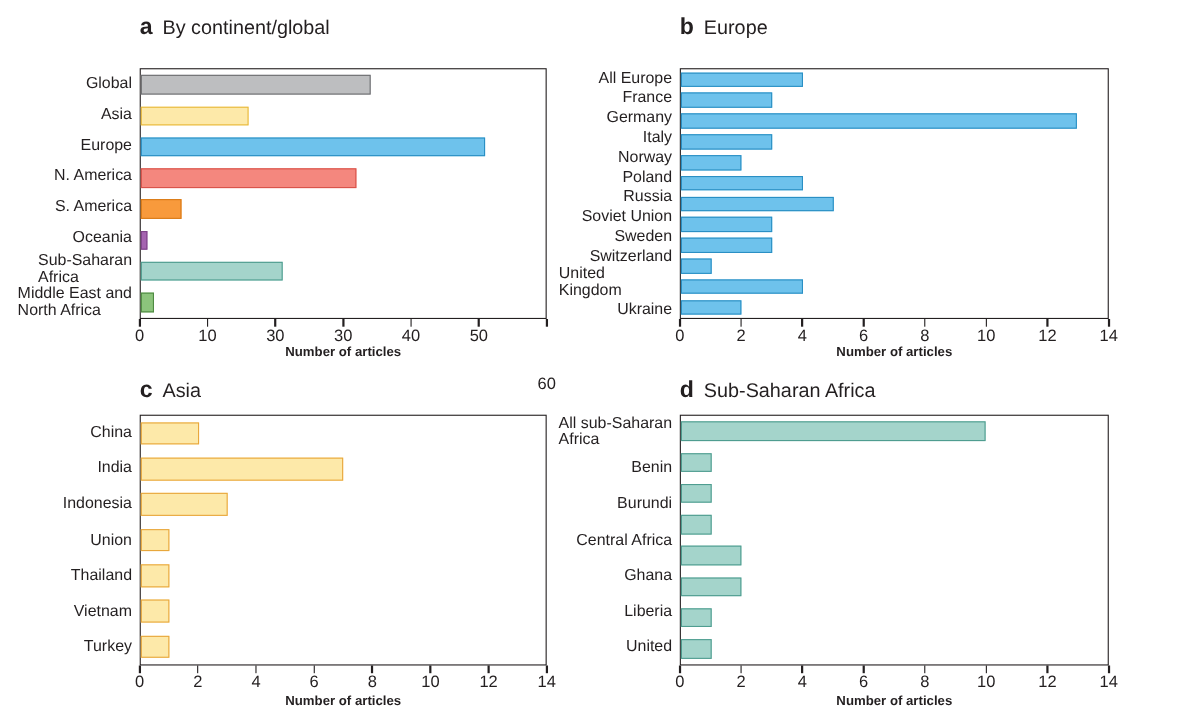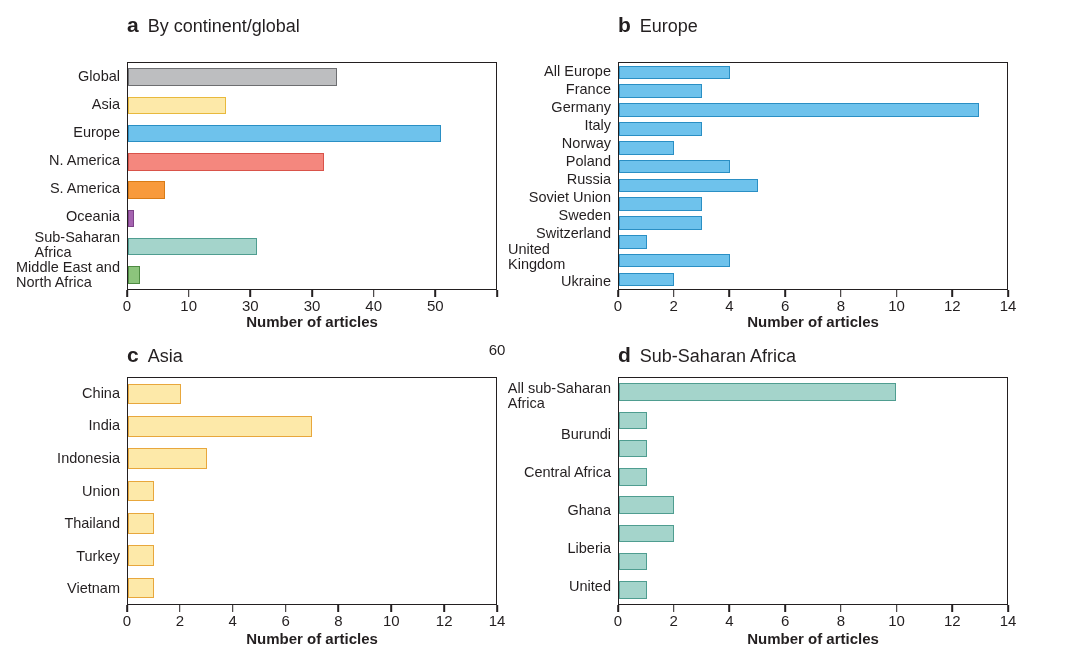--- a/index.html
+++ b/index.html
@@ -121,21 +121,21 @@
     font-size: 15px;
     line-height: 16px;
     color: #231f20;
     transform: translateX(-50%);
   }
   .axis-title {
     position: absolute;
     left: 0;
     right: 0;
     text-align: center;
-    font-size: 15px;
+    font-size: 12px;
     font-weight: bold;
     color: #231f20;
   }
 </style>
 </head>
 <body>
 
 <div class="figure">
 
   <div class="panel" style="left:0px; top:14px; width:520px; height:320px;">
@@ -295,22 +295,22 @@
       <span class="panel-letter">c</span>
       <span class="panel-title">Asia</span>
     </div>
 
     <div class="cat-labels" style="left:0px; top:33px; width:127px; height:558; height:558px; height:228px;">
       <div class="cat-label">China</div>
       <div class="cat-label">India</div>
       <div class="cat-label">Indonesia</div>
       <div class="cat-label">Union</div>
       <div class="cat-label">Thailand</div>
+      <div class="cat-label">Vietnam</div>
       <div class="cat-label">Turkey</div>
-      <div class="cat-label">Vietnam</div>
     </div>
 
     <div class="plot" style="left:127px; top:33px; width:370px; height:228px;">
       <div class="rows">
         <div class="row">
             <div class="bar" style="width: 14.2857%; background: rgb(253, 233, 169); border-color: rgb(232, 167, 60); height: 64%;"></div>
           </div>
         <div class="row">
             <div class="bar" style="width:50.000%; background:#fde9a9; border-color:#e8a73c; height:64%;"></div>
           </div>
@@ -356,20 +356,21 @@
 
   <div class="panel" style="left:520px; top:344px; width:560px; height:312px;">
     <div class="panel-header" style="left:98px; top:0px;">
       <span class="panel-letter">d</span>
       <span class="panel-title">Sub-Saharan Africa</span>
     </div>
 
     <div class="cat-labels" style="left:-22px; top:33px; width:120px; height:228px;">
       <div class="cat-label">All sub-Saharan
 Africa</div>
+      <div class="cat-label">Benin</div>
       <div class="cat-label">Burundi</div>
       <div class="cat-label">Central Africa</div>
       <div class="cat-label">Ghana</div>
       <div class="cat-label">Liberia</div>
       <div class="cat-label">United</div>
     </div>
 
     <div class="plot" style="left:98px; top:33px; width:390px; height:228px;">
       <div class="rows">
         <div class="row">

